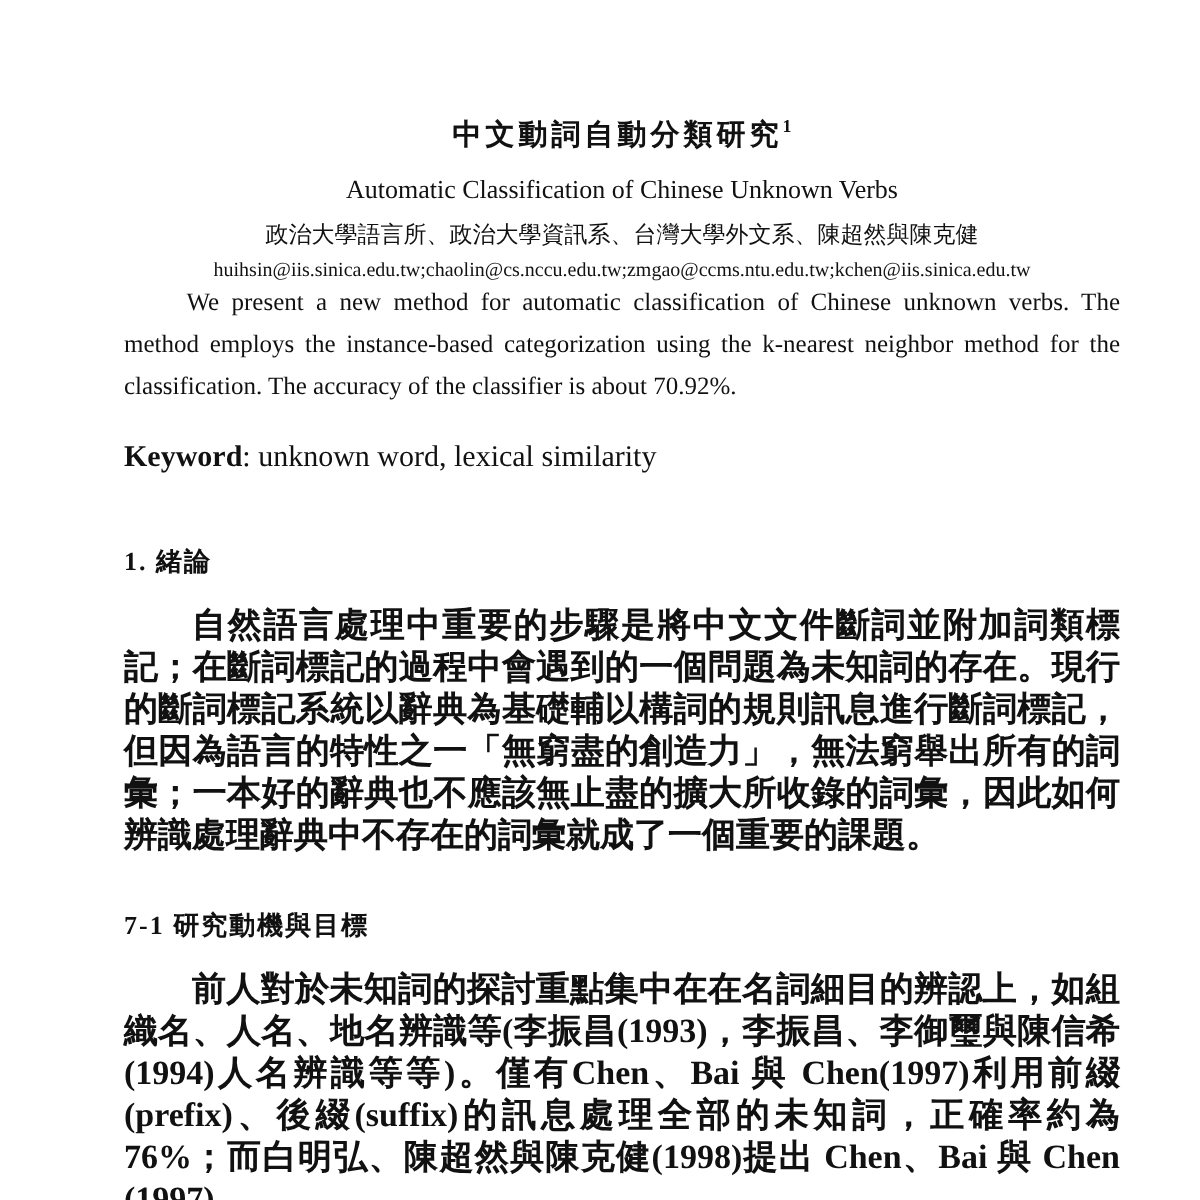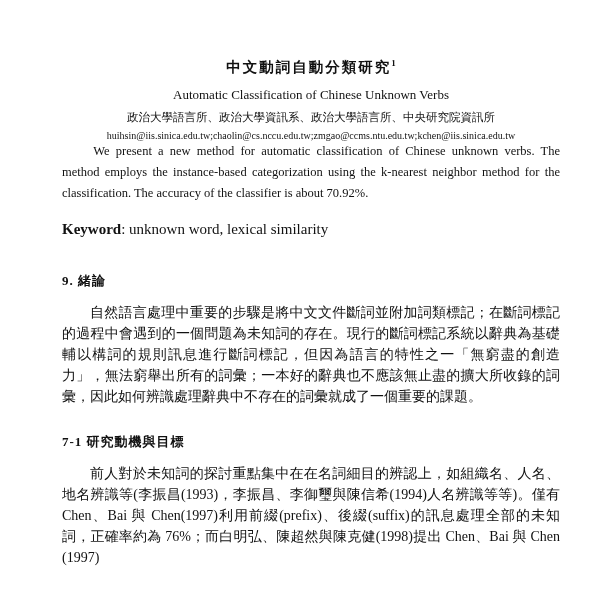--- a/index.html
+++ b/index.html
@@ -73,47 +73,48 @@
   .sec-heading {
     font-size: 13px;
     font-weight: bold;
     margin: 34px 0 12px 0;
     letter-spacing: 1px;
   }
   .sec-heading.sub {
     margin-top: 26px;
   }
   .sec-body {
-    font-size: 14px;
+    font-size: 17px;
     line-height: 21px;
     text-align: justify;
     text-indent: 2em;
     margin: 0;
+    font-weight: bold;
   }
 </style>
 </head>
 <body>
 
 <div class="page">
 
   <div class="center">
     <h1 class="title-zh"><span>中文動詞自動分類研究</span><sup>1</sup></h1>
 
     <div class="title-en">Automatic Classification of Chinese Unknown Verbs</div>
 
 
-    <div class="affils">政治大學語言所、政治大學資訊系、政治大學語言所、中央研究院資訊所</div>
+    <div class="affils">政治大學語言所、政治大學資訊系、台灣大學外文系、陳超然與陳克健</div>
 
     <div class="emails">huihsin@iis.sinica.edu.tw;chaolin@cs.nccu.edu.tw;zmgao@ccms.ntu.edu.tw;kchen@iis.sinica.edu.tw</div>
 
   </div>
 
   <p class="abstract-body">We present a new method for automatic classification of Chinese unknown verbs. The method employs the instance-based categorization using the k-nearest neighbor method for the classification. The accuracy of the classifier is about 70.92%.</p>
 
   <p class="keyword-line"><span class="kw-label">Keyword</span><span>: unknown word, lexical similarity</span></p>
 
-  <div class="sec-heading">9. 緒論</div>
+  <div class="sec-heading">1. 緒論</div>
   <p class="sec-body">自然語言處理中重要的步驟是將中文文件斷詞並附加詞類標記；在斷詞標記的過程中會遇到的一個問題為未知詞的存在。現行的斷詞標記系統以辭典為基礎輔以構詞的規則訊息進行斷詞標記，但因為語言的特性之一「無窮盡的創造力」，無法窮舉出所有的詞彙；一本好的辭典也不應該無止盡的擴大所收錄的詞彙，因此如何辨識處理辭典中不存在的詞彙就成了一個重要的課題。</p>
 
   <div class="sec-heading sub">7-1 研究動機與目標</div>
   <p class="sec-body">前人對於未知詞的探討重點集中在在名詞細目的辨認上，如組織名、人名、地名辨識等(李振昌(1993)，李振昌、李御璽與陳信希(1994)人名辨識等等)。僅有Chen、Bai 與 Chen(1997)利用前綴(prefix)、後綴(suffix)的訊息處理全部的未知詞，正確率約為 76%；而白明弘、陳超然與陳克健(1998)提出 Chen、Bai 與 Chen (1997)</p>
 
 </div>
 
 </body></html>

